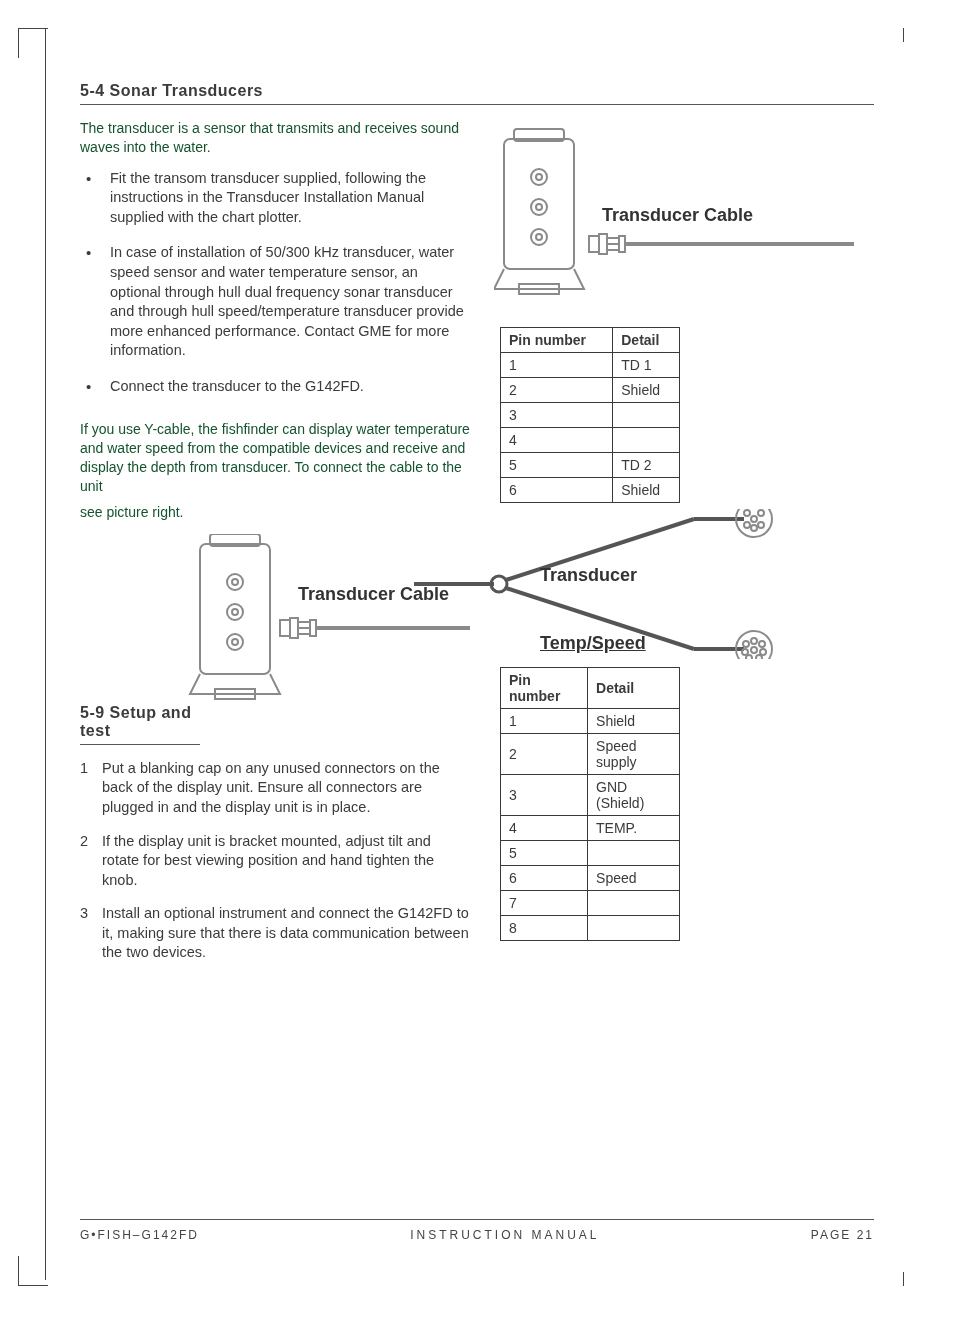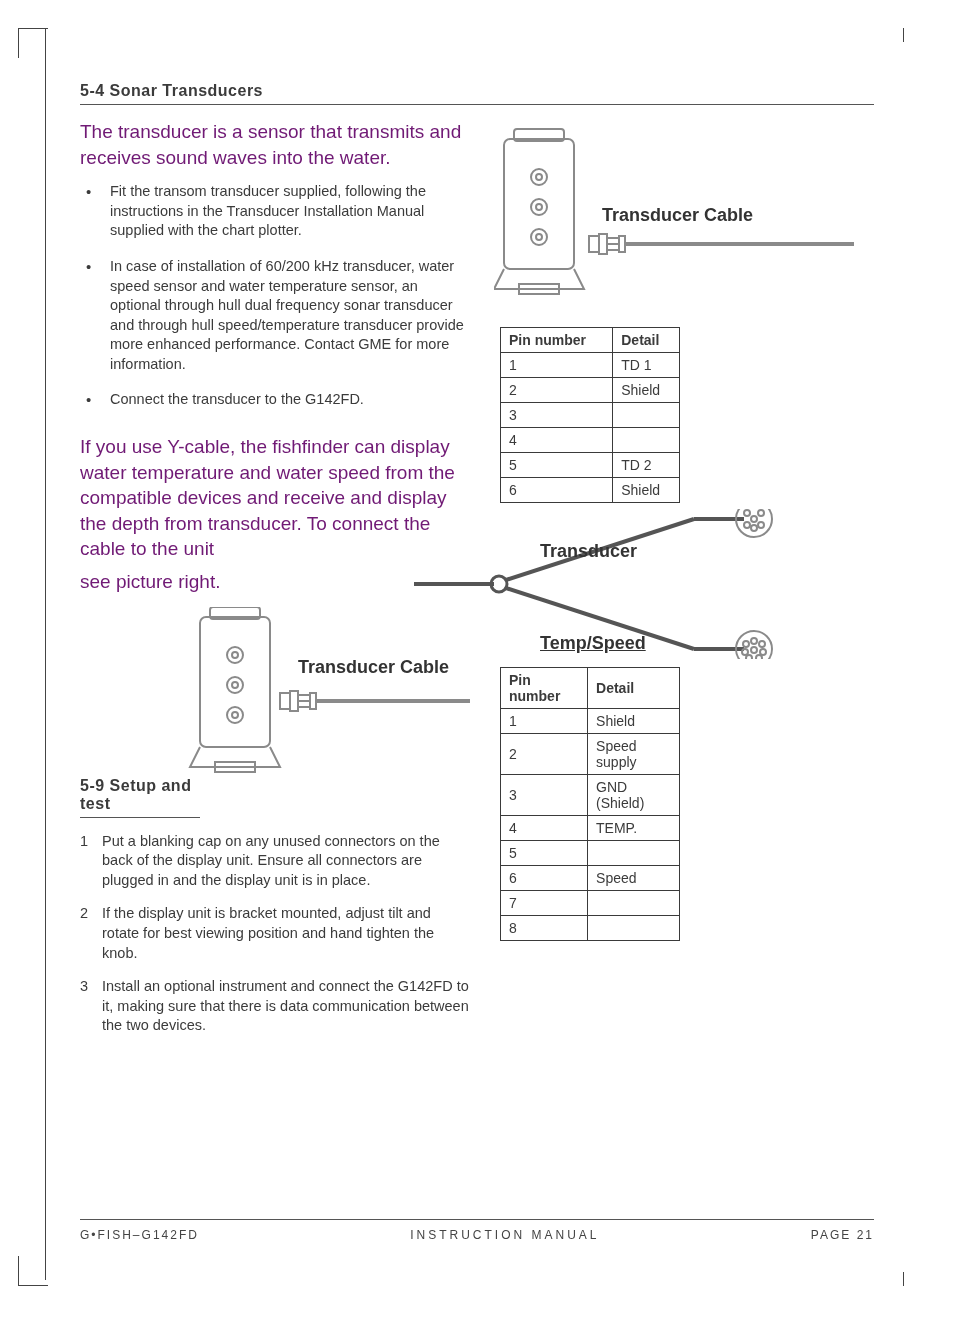--- a/index.html
+++ b/index.html
@@ -23,21 +23,21 @@
   }
   .section-title {
     font-weight: 700;
     font-size: 16px;
     letter-spacing: .5px;
     border-bottom: 1px solid #555;
     padding-bottom: 4px;
     margin-bottom: 14px;
     font-family: "Trebuchet MS", Arial, sans-serif;
   }
-  .body-text { font-size: 19px; line-height: 1.35; margin-bottom: 12px; color: #701a75; }
+  .body-text { font-size: 14px; line-height: 1.35; margin-bottom: 12px; color: #14532d; }
   ul.bullets { list-style: none; padding-left: 20px; margin-bottom: 24px; }
   ul.bullets li { position: relative; font-size: 14.5px; line-height: 1.35; margin-bottom: 16px; padding-left: 10px; }
   ul.bullets li::before { content: "•"; position: absolute; left: -14px; top: 0; font-size: 15px; }
   ol.steps { list-style: none; counter-reset: step; padding-left: 0; }
   ol.steps li { counter-increment: step; position: relative; font-size: 14.5px; line-height: 1.35; margin-bottom: 14px; padding-left: 22px; }
   ol.steps li::before { content: counter(step); position: absolute; left: 0; top: 0; }
 
   .two-col { display: flex; gap: 24px; }
   .left-col { flex: 0 0 390px; }
   .right-col { flex: 1; position: relative; }
@@ -76,21 +76,21 @@
 <div class="page">
 
   <div class="section-title">5-4 Sonar Transducers</div>
 
   <div class="two-col">
     <div class="left-col">
       <p class="body-text">The transducer is a sensor that transmits and receives sound waves into the water.</p>
 
       <ul class="bullets">
         <li>Fit the transom transducer supplied, following the instructions in the Transducer Installation Manual supplied with the chart plotter.</li>
-        <li>In case of installation of 60/200 kHz transducer, water speed sensor and water temperature sensor, an optional through hull dual frequency sonar transducer and through hull speed/temperature transducer provide more enhanced performance. Contact GME for more information.</li>
+        <li>In case of installation of 50/300 kHz transducer, water speed sensor and water temperature sensor, an optional through hull dual frequency sonar transducer and through hull speed/temperature transducer provide more enhanced performance. Contact GME for more information.</li>
         <li>Connect the transducer to the G142FD.</li>
       </ul>
 
       <p class="body-text" style="margin-bottom:7px">If you use Y-cable, the fishfinder can display water temperature and water speed from the compatible devices and receive and display the depth from transducer. To connect the cable to the unit</p>
       <p class="body-text">see picture right.</p>
 
       <div style="position:relative; height:180px;">
         <svg width="390" height="180">
 
           <rect x="120" y="10" width="70" height="130" rx="6" class="stroke"></rect>
@@ -210,21 +210,21 @@
           <circle cx="-8" cy="-5" r="3" class="stroke"></circle>
             <circle cx="0" cy="-8" r="3" class="stroke"></circle>
             <circle cx="8" cy="-5" r="3" class="stroke"></circle>
           <circle cx="-9" cy="3" r="3" class="stroke"></circle>
             <circle cx="9" cy="3" r="3" class="stroke"></circle>
           <circle cx="-5" cy="9" r="3" class="stroke"></circle>
             <circle cx="5" cy="9" r="3" class="stroke"></circle>
             <circle cx="0" cy="1" r="3" class="stroke"></circle>
         </g>
       </svg>
-      <div class="diag-label" style="position:absolute; left:46px; top:422px;">Transducer</div>
+      <div class="diag-label" style="position:absolute; left:46px; top:446px;">Transducer</div>
       <div class="diag-label" style="position:absolute; left:46px; top:514px;text-decoration:underline;">Temp/Speed</div>
 
       
       <table class="pin" style="position:absolute; left:6px; top:548px;">
         <thead>
             <tr>
           <th>Pin number</th>
           <th>Detail</th>
         </tr>
           </thead>

